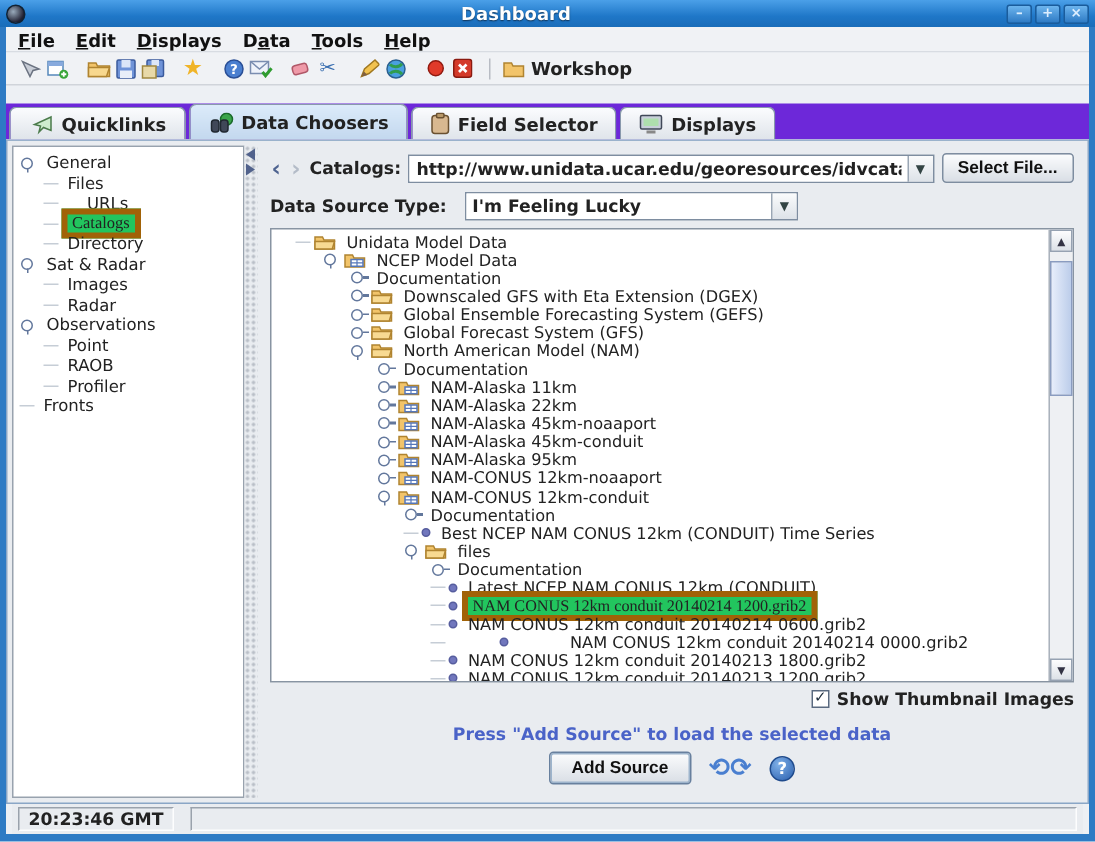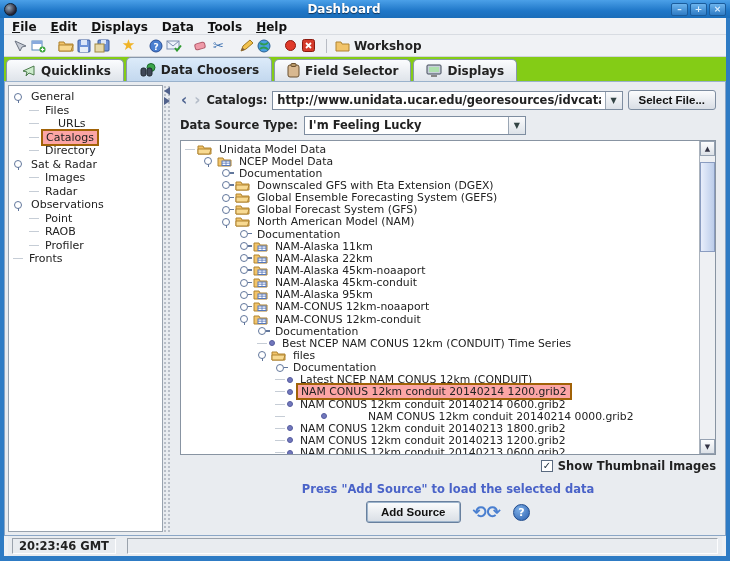--- a/index.html
+++ b/index.html
@@ -23,21 +23,21 @@
   .menu-item u { text-decoration:underline; }
 
   
   .toolbar { height:22px; display:flex; align-items:center; padding:0 8px; background:#f0f2f5; border-bottom:1px solid #d0d4da; flex:0 0 auto; }
   .tbtn { width:17px; height:17px; display:flex; align-items:center; justify-content:center; margin-right:1px; font-size:13px; }
   .tbtn.grp { margin-left:9px; }
   .tb-sep { width:1px; height:14px; background:#b8bcc4; margin:0 8px; }
   .workshop { display:flex; align-items:center; gap:4px; font-weight:bold; font-size:12px; }
 
   
-  .tabbar { height:24px; display:flex; align-items:flex-end; padding:2px 2px 0; background:#84cc16; flex:0 0 auto; }
+  .tabbar { height:24px; display:flex; align-items:flex-end; padding:2px 2px 0; background:#6d28d9; flex:0 0 auto;margin-top:12px; }
   .tab { display:flex; align-items:center; gap:5px; height:22px; padding:0 12px; margin-right:2px;
          border:1px solid #8898ac; border-bottom:none; border-radius:5px 5px 0 0;
          background:linear-gradient(#fbfcfe,#dfe4ea); font-weight:bold; font-size:12px; }
   .tab.active { background:linear-gradient(#dcebfa,#c3d8ee); height:24px; }
 
   
   .content { flex:1; display:flex; border:1px solid #8aa6c6; border-top:1px solid #9ab2cc; background:#e9ecf0; padding:3px; min-height:0; }
 
   .sidebar { width:155px; background:#fff; border:1px solid #98a2ae; overflow:hidden; padding:4px 0 0 4px; }
   .divider { width:9px; background:#e9ecf0; position:relative;
@@ -51,35 +51,35 @@
   .row1 { height:26px; display:flex; align-items:center; gap:5px; flex:0 0 auto; }
   .navbtn { font-size:15px; font-weight:bold; line-height:14px; padding:0 1px; }
   .nav-back { color:#4e6390; }
   .nav-fwd { color:#b4bcc8; }
   .lbl { font-weight:bold; font-size:11.5px; color:#222; white-space:nowrap; }
   .combo { flex:1; display:flex; height:19px; border:1px solid #7e8da0; background:#fff; }
   .combo input { flex:1; border:none; outline:none; font-family:inherit; font-size:11.5px; font-weight:bold; color:#222; padding:0 4px; background:#fff; min-width:0; }
   .combo-arrow { width:17px; background:linear-gradient(#fafbfc,#dde2e8); border-left:1px solid #9aa6b4; display:flex; align-items:center; justify-content:center; font-size:8px; color:#344; }
   .btn { height:20px; padding:0 10px; background:linear-gradient(#fbfcfd,#d9dee5); border:1px solid #7e8da0; border-radius:3px; font-weight:bold; font-size:11.5px; color:#111; white-space:nowrap; }
 
-  .row2 { height:24px; display:flex; align-items:center; gap:6px; flex:0 0 auto; }
+  .row2 { height:24px; display:flex; align-items:center; gap:12px; flex:0 0 auto; }
   .combo2 { width:222px; flex:0 0 auto; }
 
   .treebox { flex:1; margin-top:3px; background:#fff; border:1px solid #8894a2; display:flex; min-height:0; }
-  .treescroll { flex:1; overflow:hidden; padding:2px 0 0 4px; }
+  .treescroll { flex:1; overflow:hidden; padding:2px 0 0 16px; }
   .vsb { width:16px; border-left:1px solid #aab2bc; background:#eef0f3; display:flex; flex-direction:column; }
   .vsb-btn { height:15px; background:linear-gradient(#fdfdfe,#dce1e7); border:1px solid #96a2b2; display:flex; align-items:center; justify-content:center; font-size:7px; color:#334; }
   .vsb-track { flex:1; position:relative; }
   .vsb-thumb { position:absolute; top:6px; left:0; width:100%; height:90px; background:linear-gradient(90deg,#e8eefb,#bccdea); border:1px solid #8a9cc0; }
 
   .tree-row { display:flex; align-items:center; white-space:nowrap; }
   .main-tree .tree-row { height:12.15px; font-size:10.8px; }
   .side-tree .tree-row { height:13.5px; font-size:11px; }
   .t-label { padding:0 3px; border:1px solid transparent; color:#222; }
-  .t-label.sel { background:#fca5a5; border:2px solid #a16207; }
+  .t-label.sel { background:#22c55e; border:4px solid #a16207;font-family:Liberation Serif, serif; }
   .stub { width:10px; height:1px; background:#c6cdd6; margin-right:2px; flex:0 0 auto; }
   .handle { width:12px; height:10px; position:relative; margin-right:2px; flex:0 0 auto; }
   .handle::before { content:""; position:absolute; left:1px; top:1px; width:6px; height:6px; border:1.4px solid #62779c; border-radius:50%; background:#fff; }
   .handle.exp::after { content:""; position:absolute; left:4.5px; top:8px; width:1.4px; height:3px; background:#62779c; }
   .handle.col::after { content:""; position:absolute; left:9px; top:4px; width:4px; height:1.4px; background:#62779c; }
   .t-ico { margin-right:3px; flex:0 0 auto; display:flex; align-items:center; }
   .dot { width:6px; height:6px; border-radius:50%; background:#7177bd; border:1px solid #565d9e; }
 
   .chkrow { height:17px; display:flex; align-items:center; justify-content:flex-end; gap:5px; flex:0 0 auto; margin-top:2px; }
   .chk { width:12px; height:12px; background:#fff; border:1.5px solid #5a6a80; display:flex; align-items:center; justify-content:center; font-size:10px; color:#1c2b3a; font-weight:bold; line-height:10px; }

